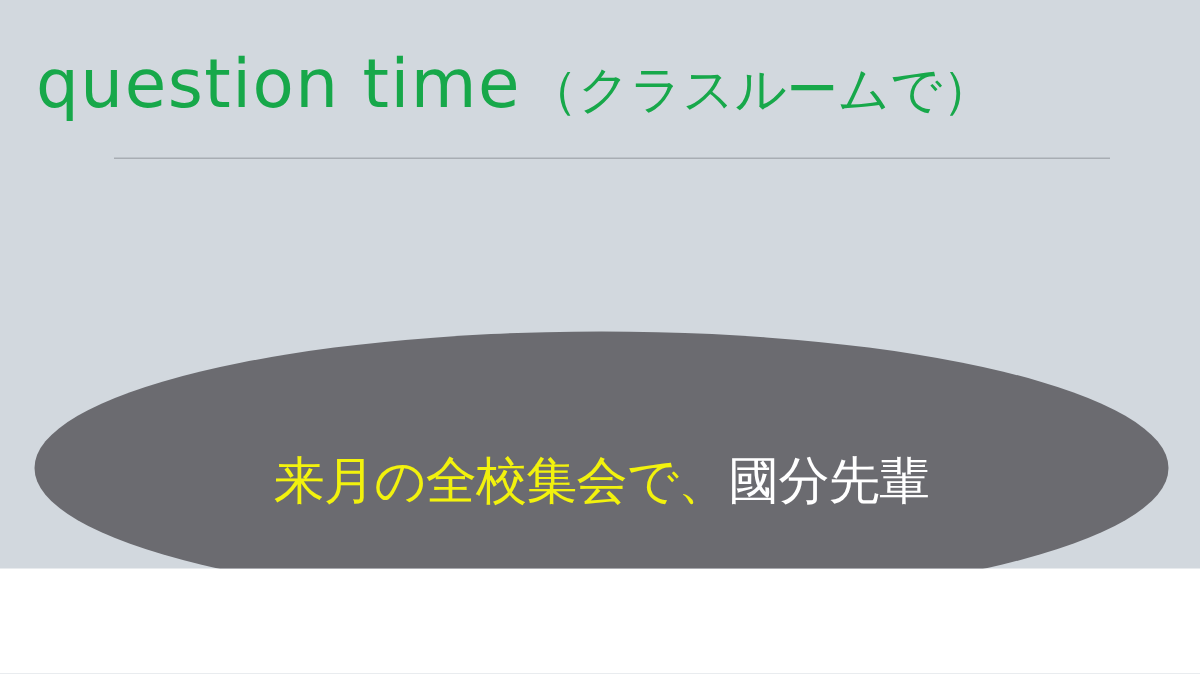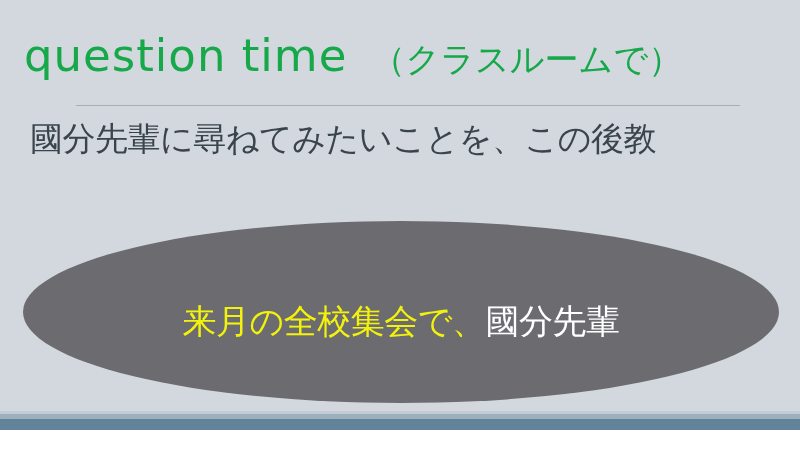--- a/index.html
+++ b/index.html
@@ -8,21 +8,21 @@
   }
   body {
     width: 800px;
     height: 449px;
     overflow: hidden;
     font-family: "Liberation Sans", "DejaVu Sans", sans-serif;
   }
   #slide {
     position: relative;
     width: 800px;
-    height: 430px;
+    height: 379px;
     background: #d2d8de;
     overflow: hidden;
   }
 
   
   #title-row {
     position: absolute;
     left: 24px;
     top: 33px;
     width: 756px;
@@ -37,21 +37,21 @@
     font-weight: 400;
     letter-spacing: 1px;
     line-height: 1;
     font-family: "DejaVu Sans", "Liberation Sans", sans-serif;
   }
   #title-jp {
     color: #17a84a;
     font-size: 34px;
     font-weight: 400;
     line-height: 1;
-    margin-left: 24px;
+    margin-left: 4px;
     font-family: "DejaVu Sans", "Liberation Sans", sans-serif;
   }
 
   
   #divider {
     position: absolute;
     left: 76px;
     top: 105px;
     width: 664px;
     height: 1px;
@@ -130,21 +130,20 @@
 <div id="slide">
 
   <div id="title-row">
     <span id="title-en">question  time</span>
     <span id="title-jp">（クラスルームで）</span>
   </div>
 
   <div id="divider"></div>
 
   <div id="body-text">
-    <span id="body-line-1">國分先輩に尋ねてみたいことを、この後教</span>
   </div>
 
   <div id="callout">
     <div id="callout-line-1" class="callout-line">
       <span class="txt-yellow">来月の全校集会で、</span><span class="txt-white">國分先輩</span>
     </div>
   </div>
 
   <div id="bottom-strip-light"></div>
   <div id="bottom-strip-mid"></div>

